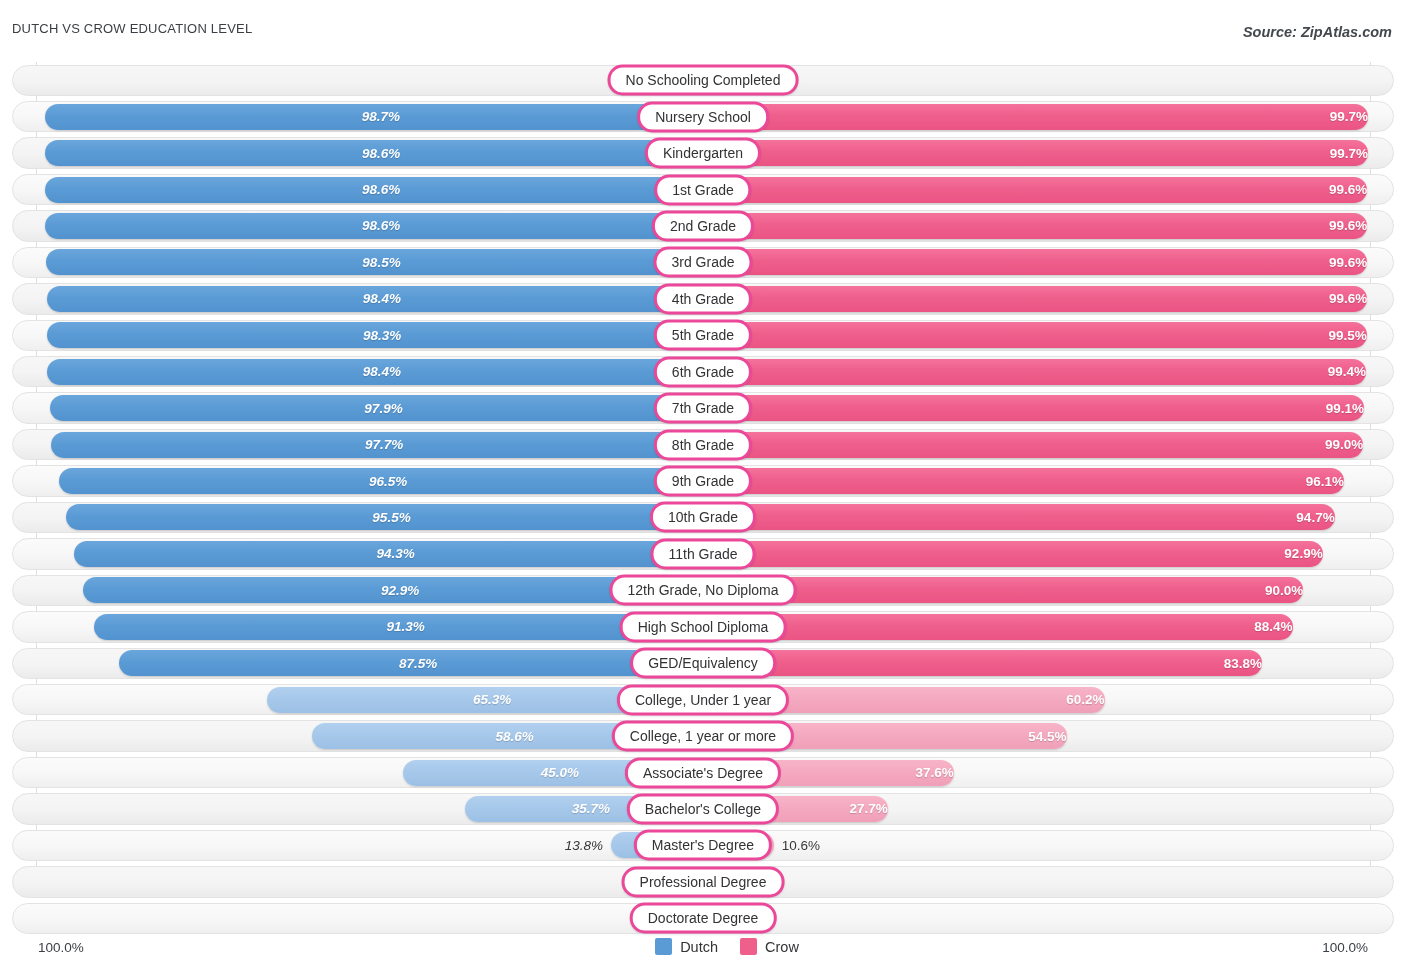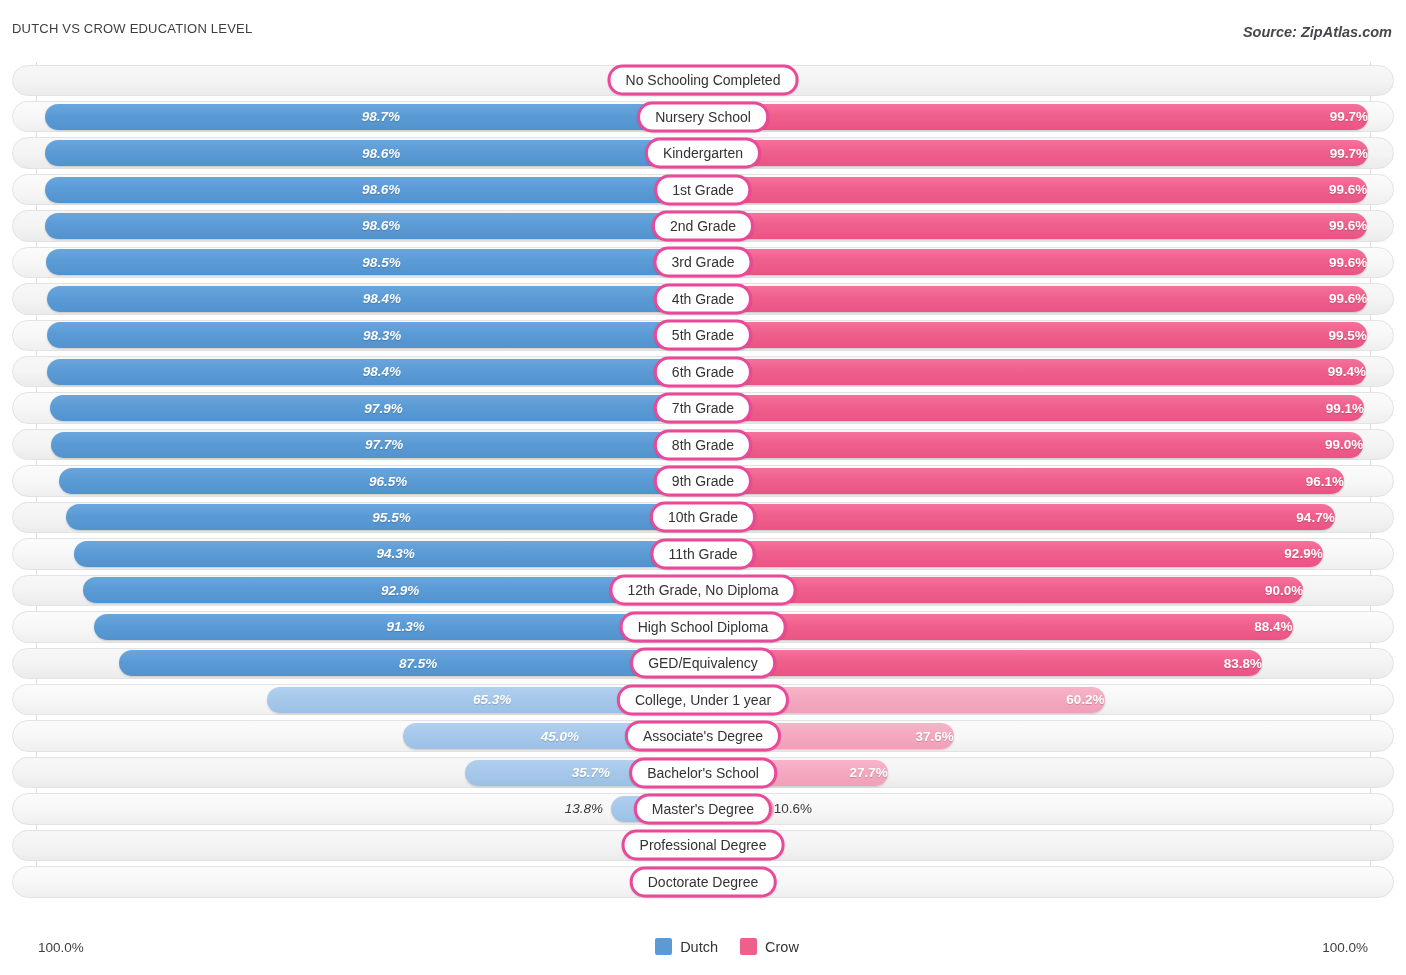--- a/index.html
+++ b/index.html
@@ -94,21 +94,21 @@
     text-shadow:0 1px 1px rgba(0,0,0,.18);
   }
   .bar.left .val-in{margin-left:14px;}
   .bar.right .val-in{margin-right:0;}
 
   .val-out{
     position:absolute;
     font-size:13.5px;color:#39393b;white-space:nowrap;
   }
   .val-out.left{right:100%;margin-right:8px;}
-  .val-out.right{left:100%;}
+  .val-out.right{left:100%;margin-left:8px;}
 
   
   .pill{
     position:absolute;left:50%;top:50%;
     transform:translate(-50%,-50%);
     background:#ffffff;
     border:3px solid #ec4899;
     border-radius:15px;
     padding:4px 15px 5px 15px;
     font-size:14px;color:#333336;
@@ -391,20 +391,34 @@
               <span class="val-in">65.3%</span>
             </div>
           </div>
           <div class="half right">
             <div class="bar right light" title="College, Under 1 year — Crow 60.2%" style="width: 401.534px;">
               <span class="val-in">60.2%</span>
             </div>
           </div>
           <div class="pill">College, Under 1 year</div>
         </div>
+        <div class="row">
+          <div class="track"></div>
+          <div class="half left">
+            <div class="bar left light" title="College, 1 year or more — Dutch 58.6%" style="width: 390.862px;">
+              <span class="val-in">58.6%</span>
+            </div>
+          </div>
+          <div class="half right">
+            <div class="bar right light" title="College, 1 year or more — Crow 54.5%" style="width: 363.515px;">
+              <span class="val-in">54.5%</span>
+            </div>
+          </div>
+          <div class="pill">College, 1 year or more</div>
+        </div>
         <div class="row alt">
           <div class="track"></div>
           <div class="half left">
             <div class="bar left light" title="Associate's Degree — Dutch 45.0%" style="width: 300.15px;">
               <span class="val-in">45.0%</span>
             </div>
           </div>
           <div class="half right">
             <div class="bar right light" title="Associate's Degree — Crow 37.6%" style="width: 250.792px;">
               <span class="val-in">37.6%</span>
@@ -417,21 +431,21 @@
           <div class="half left">
             <div class="bar left light" title="Bachelor's Degree — Dutch 35.7%" style="width: 238.119px;">
               <span class="val-in">35.7%</span>
             </div>
           </div>
           <div class="half right">
             <div class="bar right light rounded-r" title="Bachelor's Degree — Crow 27.7%" style="width: 184.759px;">
               <span class="val-in">27.7%</span>
             </div>
           </div>
-          <div class="pill">Bachelor's School</div>
+          <div class="pill">Bachelor's College</div>
         </div>
         <div class="row alt">
           <div class="track"></div>
           <div class="half left">
             <div class="bar left light rounded-l" title="Master's Degree — Dutch 13.8%" style="width: 92.046px;">
               <span class="val-out left">13.8%</span>
             </div>
           </div>
           <div class="half right">
             <div class="bar right light rounded-r" title="Master's Degree — Crow 10.6%" style="width: 70.702px;">

